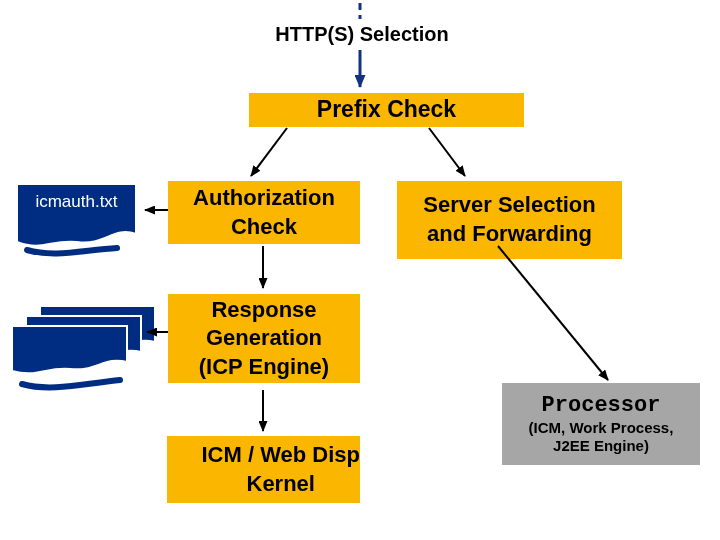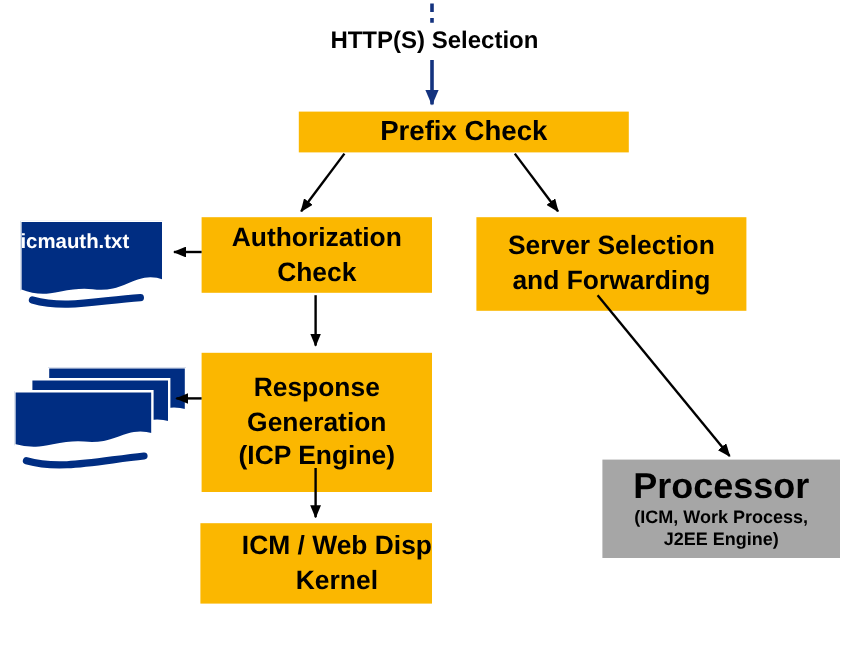--- a/index.html
+++ b/index.html
@@ -34,33 +34,33 @@
     position: absolute;
     left: 222px; top: 23px; width: 280px;
     font-size: 20px; font-weight: bold;
     text-align: center;
     color: var(--c-text, #000000);
   }
   #node-prefix  { left: 222px; top: 93px;  width: 275px; height: 34px; margin-left: 27px; }
   #node-prefix .label { font-size: 23px; }
   #node-auth    { left: 168px; top: 181px; width: 192px; height: 63px; justify-content: center; }
   #node-server  { left: 397px; top: 181px; width: 225px; height: 78px; }
-  #node-resp    { left: 168px; top: 294px; width: 192px; height: 116px; }
+  #node-resp    { left: 168px; top: 294px; width: 192px; height: 89px; }
   #node-kernel  { left: 167px; top: 436px; width: 193px; height: 67px; justify-content: flex-end; }
   #node-auth .label, #node-server .label, #node-resp .label, #node-kernel .label { font-size: 22px; }
   #node-processor { left: 502px; top: 383px; width: 198px; height: 82px; }
-  #processor-title { font-size: 30px; line-height: 1.15; }
+  #processor-title { font-size: 22px; line-height: 1.15; font-family: Liberation Mono, monospace; }
   #processor-subtitle { font-size: 15px; line-height: 1.2; }
   .doc-fill { fill: var(--c-document-fill, #002D82); }
   .doc-outline { stroke: #FFFFFF; stroke-width: 2; }
   .doc-shadow { stroke: var(--c-document-fill, #002D82); stroke-width: 6; fill: none; stroke-linecap: round; }
   .file-label {
     position: absolute;
-    font-weight: bold;
-    text-align: left;
+    font-weight: normal;
+    text-align: center;
     color: var(--c-document-text, #FFFFFF);
   }
   #icmauth-label { left: 17px; top: 192px; width: 119px; font-size: 17px; }
   #icp-label     { left: 12px; top: 330px; width: 115px; font-size: 18px; }
   #edges-layer { position: absolute; left: 0; top: 0; pointer-events: none; }
   .edge-black { stroke: var(--c-connector, #000000); stroke-width: 2; fill: none; }
   .edge-blue  { stroke: var(--c-request-arrow, #14337F); stroke-width: 3; fill: none; }
   .head-black { fill: var(--c-connector, #000000); }
   .head-blue  { fill: var(--c-request-arrow, #14337F); }
 </style>

